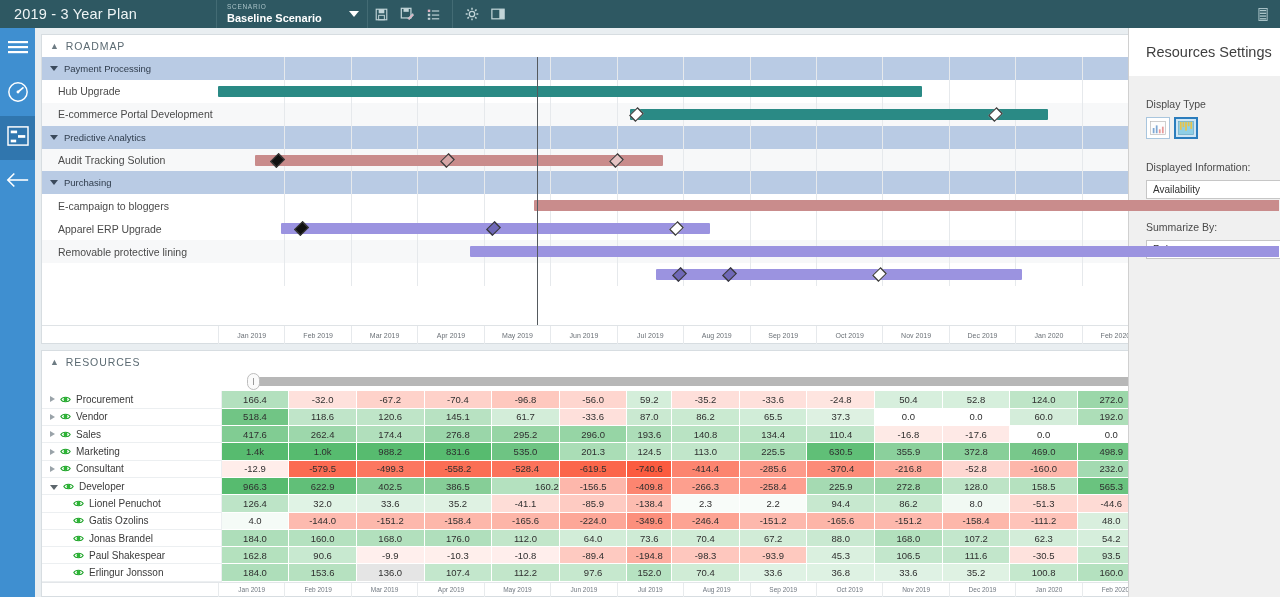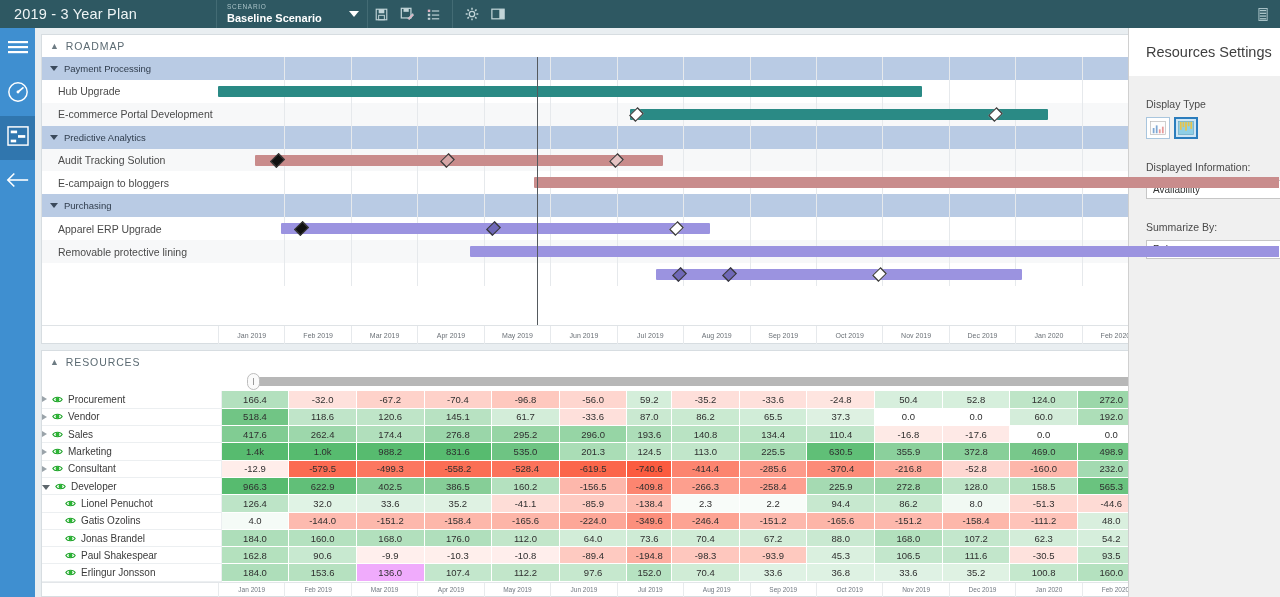--- a/index.html
+++ b/index.html
@@ -106,21 +106,21 @@
     border: 1px solid #bdbdbd; border-radius: 7px;
     display: flex; align-items: center; justify-content: center;
   }
   .slider-handle i { width: 1px; height: 7px; background: #9b9b9b; display: block; }
   .res-table { width: 1239px; border-collapse: collapse; table-layout: fixed; }
   .res-table td { height: 17.3px; font-size: 9.5px; text-align: center; color: #2f2f2f;
                   border-right: 1px solid #ffffff; border-bottom: 1px solid #ffffff; }
   .res-name-cell {
     text-align: left !important; width: 176px; background: #ffffff !important;
     border-bottom: 1px solid #eceff1 !important; border-right: 1px solid #eceff1 !important;
-    white-space: nowrap;
+    padding-left: 8px; white-space: nowrap;
   }
   .res-name-inner { display: flex; align-items: center; height: 100%; }
   .exp-tri {
     width: 0; height: 0; margin-right: 5px;
     border-top: 3.5px solid transparent; border-bottom: 3.5px solid transparent;
     border-left: 5px solid #9aa3a9;
   }
   .exp-tri.open {
     border-left: 4px solid transparent; border-right: 4px solid transparent;
     border-top: 5px solid #5d666c; border-bottom: 0; margin-right: 5px; margin-top: 2px;
@@ -402,20 +402,43 @@
               <div class="gl" style="left: 797.25px;"></div>
               <div class="gl" style="left: 863.688px;"></div>
               <div class="gl" style="left: 930.125px;"></div>
               <div class="gl" style="left: 996.562px;"></div>
               <div class="bar" style="left: 36.5406px; width: 408.591px; top: 6px; background: rgb(201, 140, 140);"></div>
               <div class="ms" style="left: 55.2938px; top: 7px; background: rgb(17, 17, 17); border: 1px solid rgb(58, 58, 58);"></div>
               <div class="ms" style="left: 224.709px; top: 7px; background: rgb(214, 166, 166); border: 1px solid rgb(58, 58, 58);"></div>
               <div class="ms" style="left: 394.125px; top: 7px; background: rgb(229, 195, 195); border: 1px solid rgb(58, 58, 58);"></div>
             </div>
           </div>
+          <div class="grow group">
+            <div class="grow-label">
+              <span class="grp-tri"></span>
+              <span>Purchasing</span>
+            </div>
+            <div class="gantt-plot">
+              <div class="gl" style="left: 66.4375px;"></div>
+              <div class="gl" style="left: 132.875px;"></div>
+              <div class="gl" style="left: 199.312px;"></div>
+              <div class="gl" style="left: 265.75px;"></div>
+              <div class="gl" style="left: 332.188px;"></div>
+              <div class="gl" style="left: 398.625px;"></div>
+              <div class="gl" style="left: 465.062px;"></div>
+              <div class="gl" style="left: 531.5px;"></div>
+              <div class="gl" style="left: 597.938px;"></div>
+              <div class="gl" style="left: 664.375px;"></div>
+              <div class="gl" style="left: 730.812px;"></div>
+              <div class="gl" style="left: 797.25px;"></div>
+              <div class="gl" style="left: 863.688px;"></div>
+              <div class="gl" style="left: 930.125px;"></div>
+              <div class="gl" style="left: 996.562px;"></div>
+            </div>
+          </div>
           <div class="grow">
             <div class="grow-label">
               <span>E-campaign to bloggers</span>
             </div>
             <div class="gantt-plot">
               <div class="gl" style="left: 66.4375px;"></div>
               <div class="gl" style="left: 132.875px;"></div>
               <div class="gl" style="left: 199.312px;"></div>
               <div class="gl" style="left: 265.75px;"></div>
               <div class="gl" style="left: 332.188px;"></div>
@@ -423,43 +446,20 @@
               <div class="gl" style="left: 465.062px;"></div>
               <div class="gl" style="left: 531.5px;"></div>
               <div class="gl" style="left: 597.938px;"></div>
               <div class="gl" style="left: 664.375px;"></div>
               <div class="gl" style="left: 730.812px;"></div>
               <div class="gl" style="left: 797.25px;"></div>
               <div class="gl" style="left: 863.688px;"></div>
               <div class="gl" style="left: 930.125px;"></div>
               <div class="gl" style="left: 996.562px;"></div>
               <div class="bar" style="left: 315.578px; width: 747.422px; top: 6px; background: rgb(201, 140, 140);"></div>
-            </div>
-          </div>
-          <div class="grow group">
-            <div class="grow-label">
-              <span class="grp-tri"></span>
-              <span>Purchasing</span>
-            </div>
-            <div class="gantt-plot">
-              <div class="gl" style="left: 66.4375px;"></div>
-              <div class="gl" style="left: 132.875px;"></div>
-              <div class="gl" style="left: 199.312px;"></div>
-              <div class="gl" style="left: 265.75px;"></div>
-              <div class="gl" style="left: 332.188px;"></div>
-              <div class="gl" style="left: 398.625px;"></div>
-              <div class="gl" style="left: 465.062px;"></div>
-              <div class="gl" style="left: 531.5px;"></div>
-              <div class="gl" style="left: 597.938px;"></div>
-              <div class="gl" style="left: 664.375px;"></div>
-              <div class="gl" style="left: 730.812px;"></div>
-              <div class="gl" style="left: 797.25px;"></div>
-              <div class="gl" style="left: 863.688px;"></div>
-              <div class="gl" style="left: 930.125px;"></div>
-              <div class="gl" style="left: 996.562px;"></div>
             </div>
           </div>
           <div class="grow">
             <div class="grow-label">
               <span>Apparel ERP Upgrade</span>
             </div>
             <div class="gantt-plot">
               <div class="gl" style="left: 66.4375px;"></div>
               <div class="gl" style="left: 132.875px;"></div>
               <div class="gl" style="left: 199.312px;"></div>
@@ -727,21 +727,21 @@
                       <circle cx="7" cy="5" r="2.4" fill="#2cb534"></circle>
                     </svg>
                   </span>
                   <span class="res-label">Developer</span>
                 </div>
               </td>
               <td style="background: rgb(87, 187, 111); width: 66.4375px;">966.3</td>
               <td style="background: rgb(97, 191, 120); width: 66.4375px;">622.9</td>
               <td style="background: rgb(131, 205, 149); width: 66.4375px;">402.5</td>
               <td style="background: rgb(134, 206, 151); width: 66.4375px;">386.5</td>
-              <td style="background: rgb(180, 225, 191); width: 66.4375px;">160.2</td>
+              <td style="background: rgb(180, 225, 191); width: 66.4375px; text-align: right;">160.2</td>
               <td style="background: rgb(253, 183, 171); width: 66.4375px;">-156.5</td>
               <td style="background: rgb(252, 133, 112); width: 66.4375px;">-409.8</td>
               <td style="background: rgb(253, 159, 142); width: 66.4375px;">-266.3</td>
               <td style="background: rgb(253, 160, 144); width: 66.4375px;">-258.4</td>
               <td style="background: rgb(165, 218, 178); width: 66.4375px;">225.9</td>
               <td style="background: rgb(155, 215, 169); width: 66.4375px;">272.8</td>
               <td style="background: rgb(189, 228, 198); width: 66.4375px;">128.0</td>
               <td style="background: rgb(181, 225, 191); width: 66.4375px;">158.5</td>
               <td style="background: rgb(106, 195, 127); width: 66.4375px;">565.3</td>
               <td style="background: rgb(99, 192, 122); width: 66.4375px;">609.0</td>
@@ -875,21 +875,21 @@
                     <svg width="11" height="9" viewBox="0 0 14 10">
                       <path d="M1 5 C3 1.2 11 1.2 13 5 C11 8.8 3 8.8 1 5 Z" fill="none" stroke="#1fa32a" stroke-width="1.3"></path>
                       <circle cx="7" cy="5" r="2.4" fill="#2cb534"></circle>
                     </svg>
                   </span>
                   <span class="res-label">Erlingur Jonsson</span>
                 </div>
               </td>
               <td style="background: rgb(174, 222, 186); width: 66.4375px;">184.0</td>
               <td style="background: rgb(182, 225, 192); width: 66.4375px;">153.6</td>
-              <td style="background: #f0abfc; width: 66.4375px;">136.0</td>
+              <td style="background: #e5e5e5; width: 66.4375px;">136.0</td>
               <td style="background: rgb(195, 231, 204); width: 66.4375px;">107.4</td>
               <td style="background: rgb(194, 230, 202); width: 66.4375px;">112.2</td>
               <td style="background: rgb(198, 232, 206); width: 66.4375px;">97.6</td>
               <td style="background: rgb(182, 226, 193); width: 66.4375px;">152.0</td>
               <td style="background: rgb(208, 236, 214); width: 66.4375px;">70.4</td>
               <td style="background: rgb(223, 242, 228); width: 66.4375px;">33.6</td>
               <td style="background: rgb(222, 242, 227); width: 66.4375px;">36.8</td>
               <td style="background: rgb(223, 242, 228); width: 66.4375px;">33.6</td>
               <td style="background: rgb(223, 242, 227); width: 66.4375px;">35.2</td>
               <td style="background: rgb(197, 232, 205); width: 66.4375px;">100.8</td>

